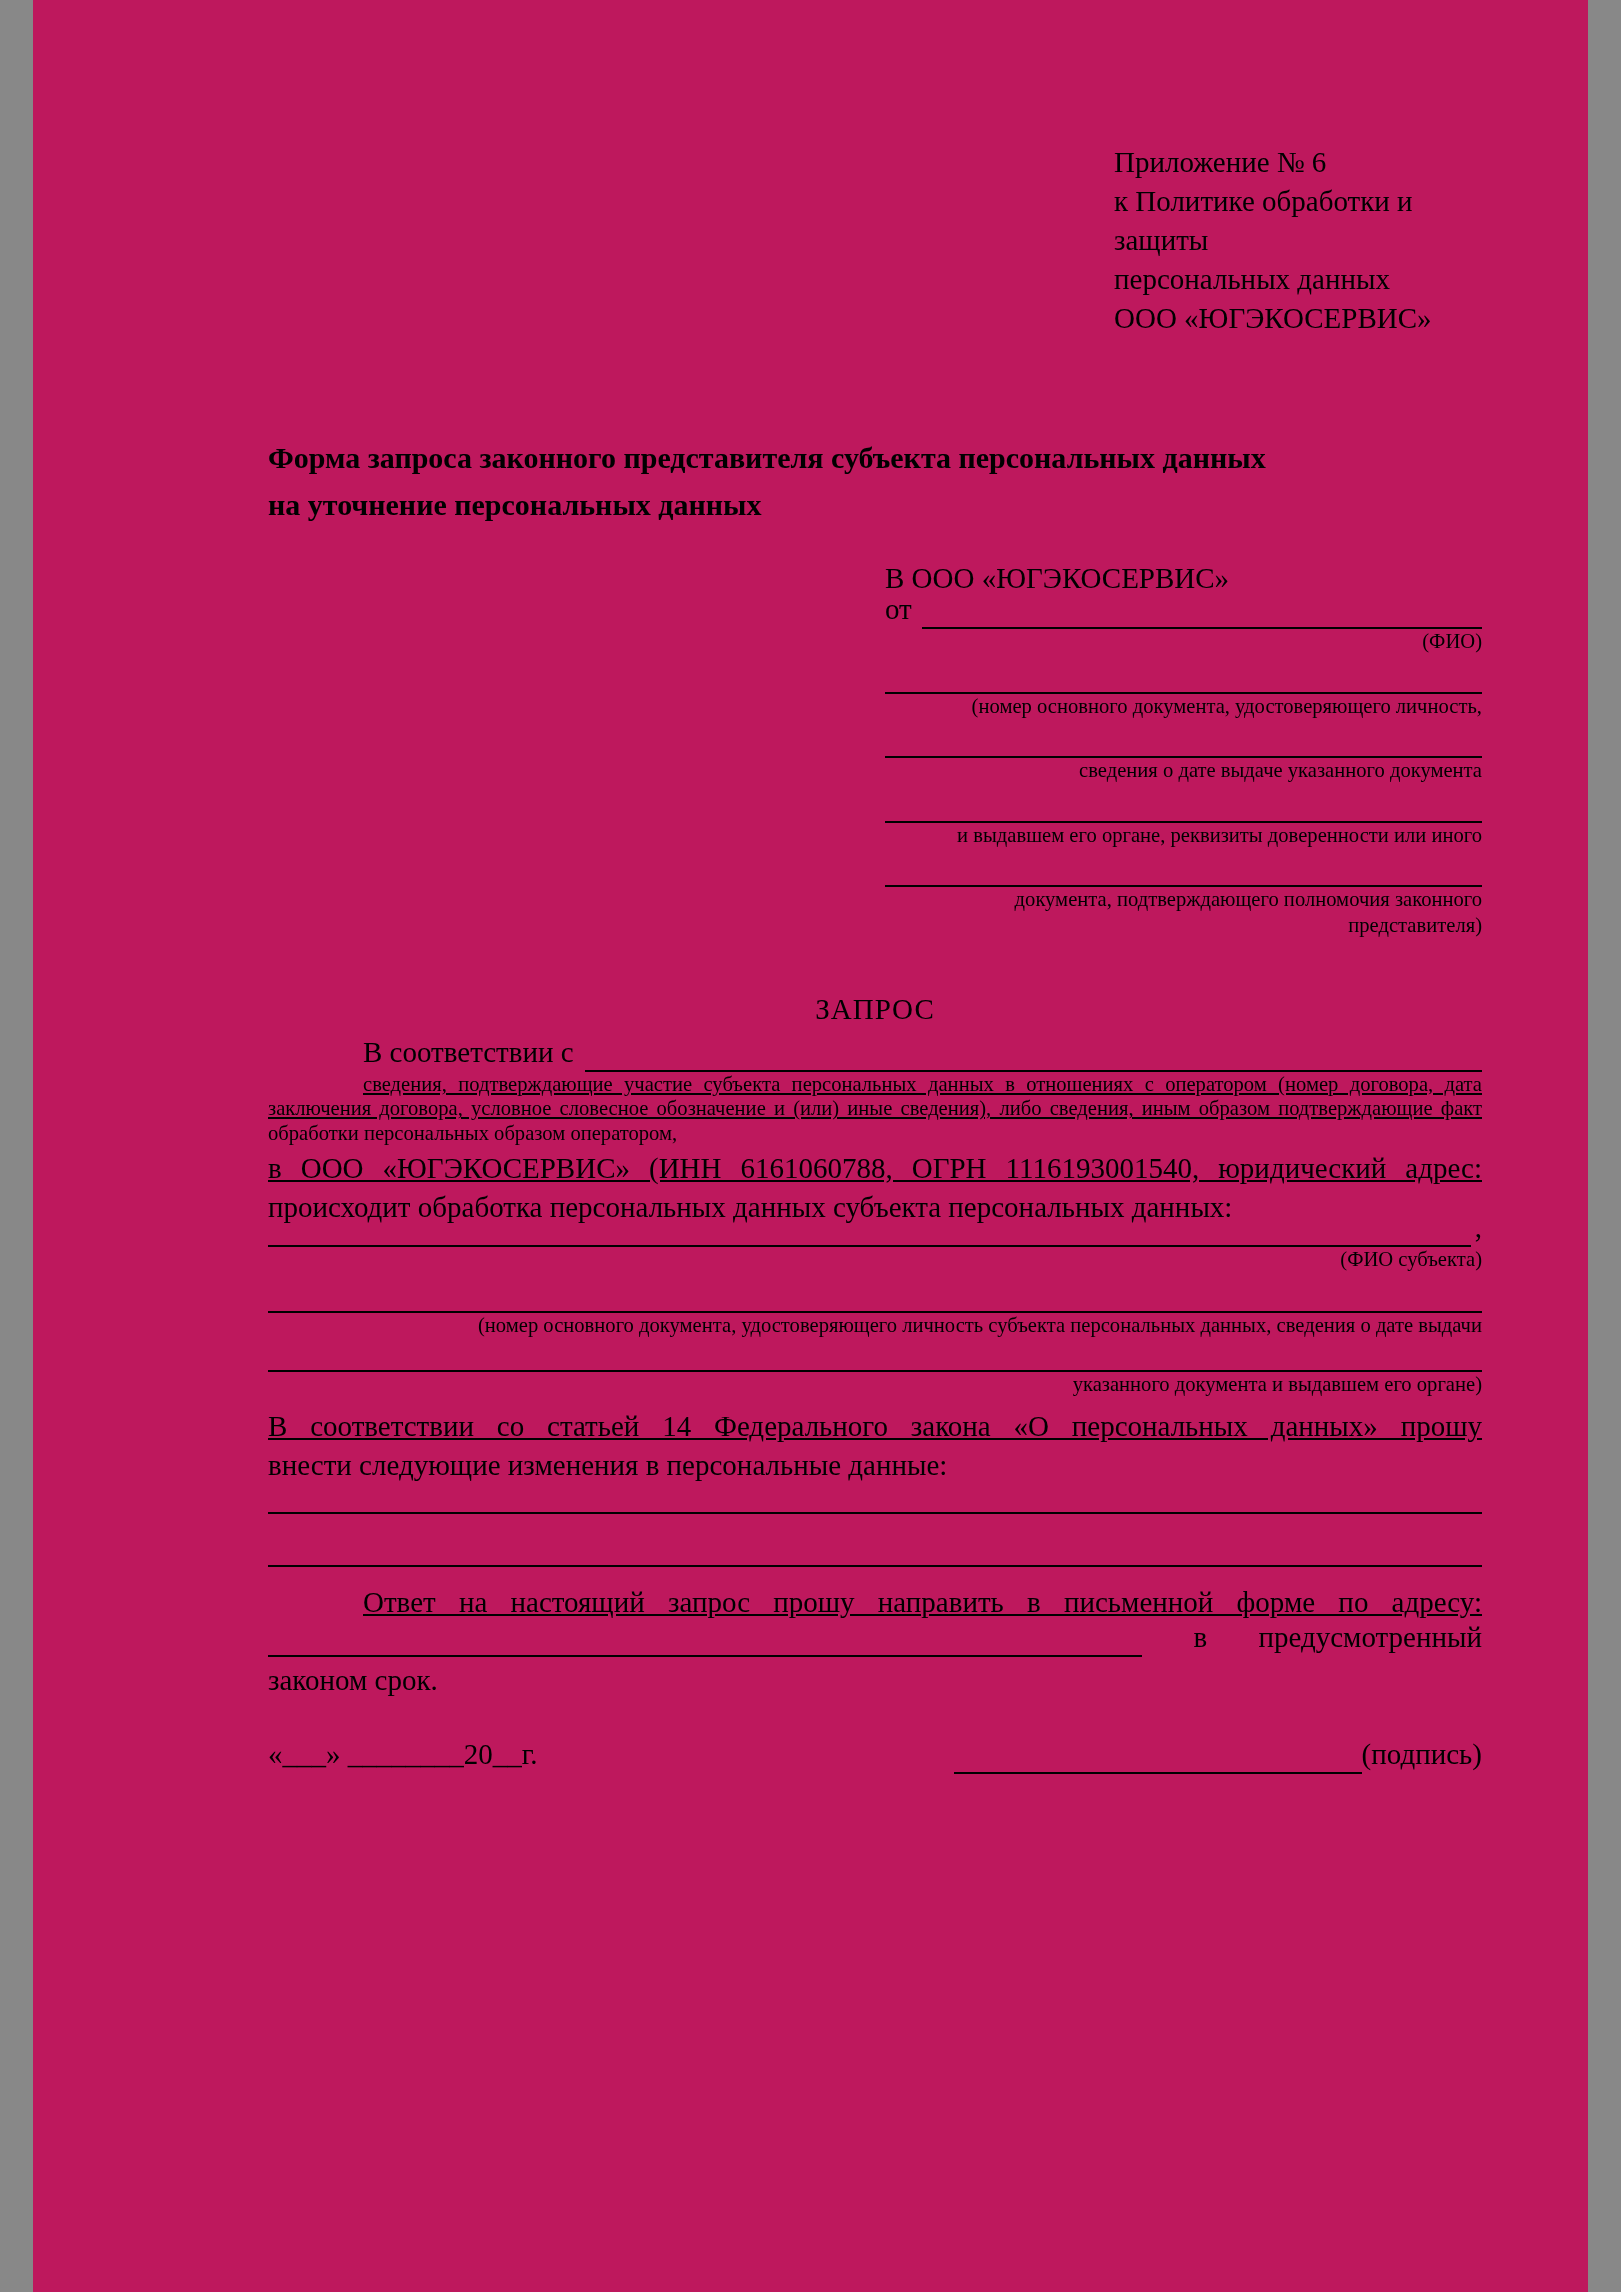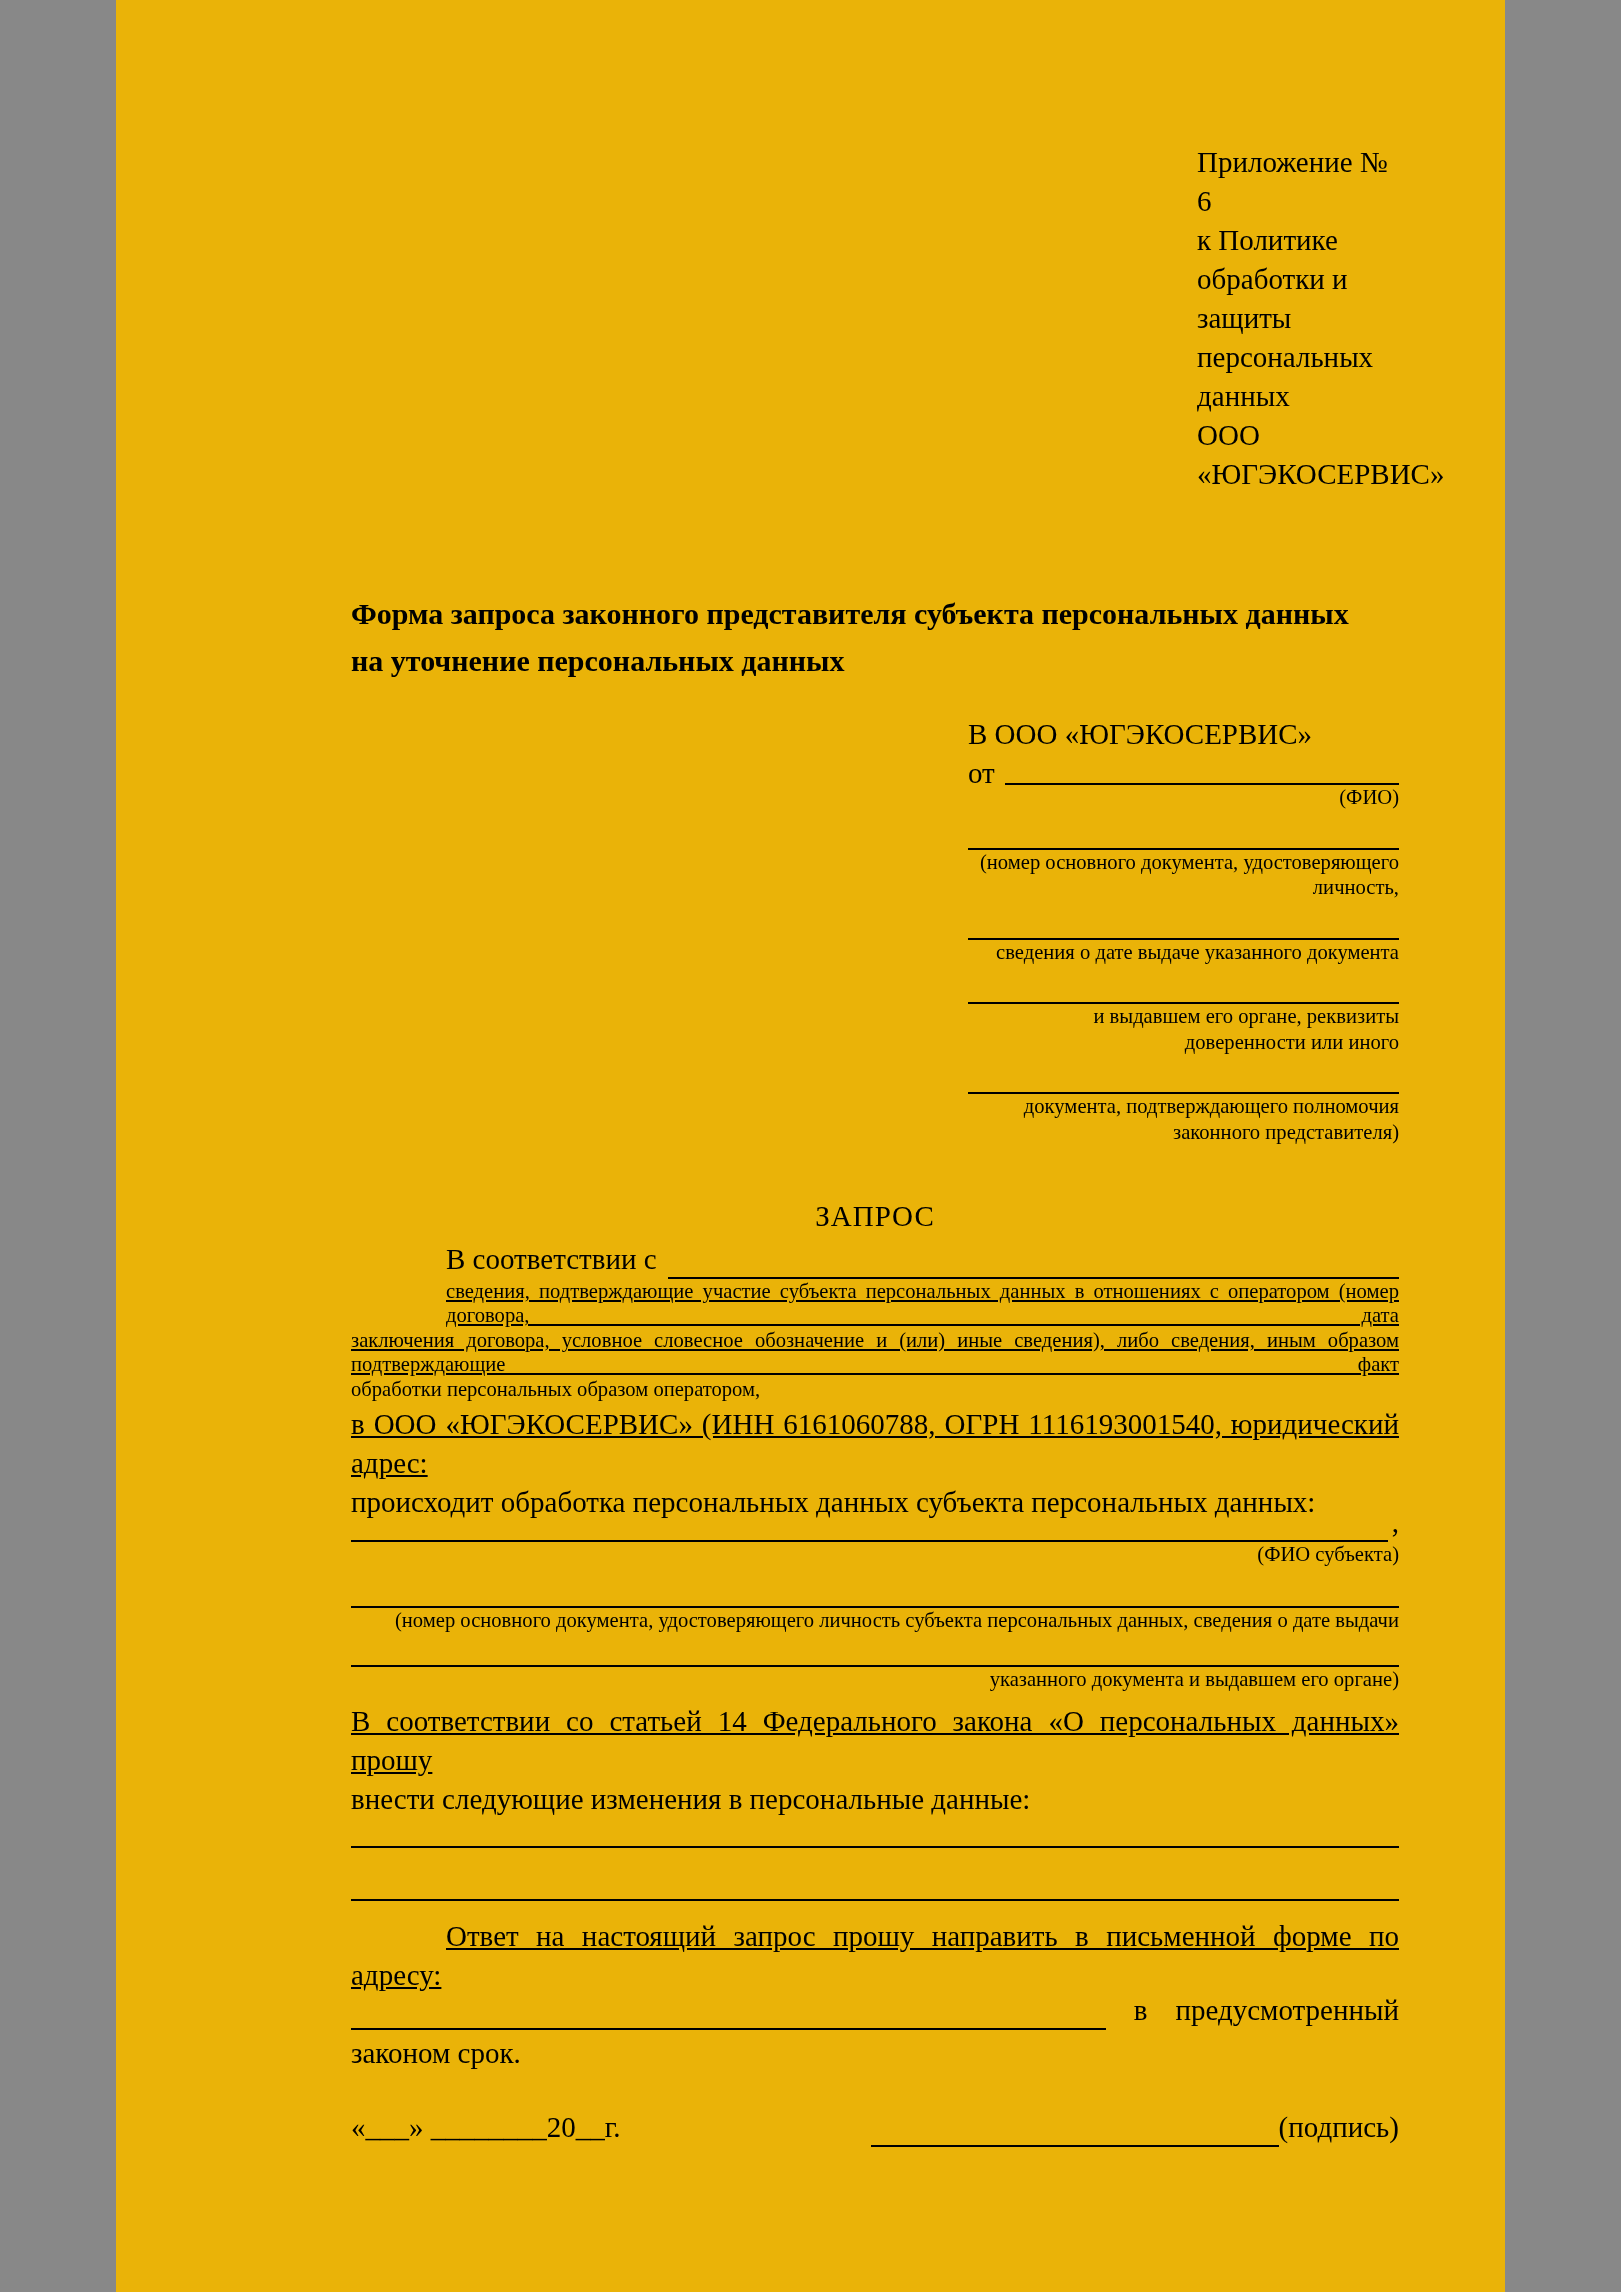--- a/index.html
+++ b/index.html
@@ -1,22 +1,22 @@
 <!DOCTYPE html>
 <html><head>
 <meta charset="utf-8">
 <style>
   * { margin: 0; padding: 0; box-sizing: border-box; }
   html, body { background: #888; }
   .page {
     position: relative;
-    width: 1389px;
+    width: 1555px;
     height: 2293px;
     margin: 0 auto;
-    background: #eab308;
+    background: #be185d;
     color: #000000;
     font-family: "Liberation Serif", "DejaVu Serif", serif;
     font-size: 29px;
     line-height: 39px;
     padding: 143px 106px 0 235px; 
     overflow: hidden;
   }
   .appendix {
     margin-left: 846px;
     line-height: 39px;
@@ -26,20 +26,21 @@
     font-weight: bold;
     font-size: 30px;
     line-height: 47px;
   }
   .addressee {
     margin-top: 31px;
     margin-left: 617px; 
   }
   .from-row {
     display: flex;
+    align-items: flex-end;
     height: 31px;
   }
   .from-row .lbl { padding-right: 9.8px; }
   .fill {
     flex: 1 1 auto;
     border-bottom: 2px solid #000;
     height: 100%;
   }
   .cap {
     font-size: 20.6px;

